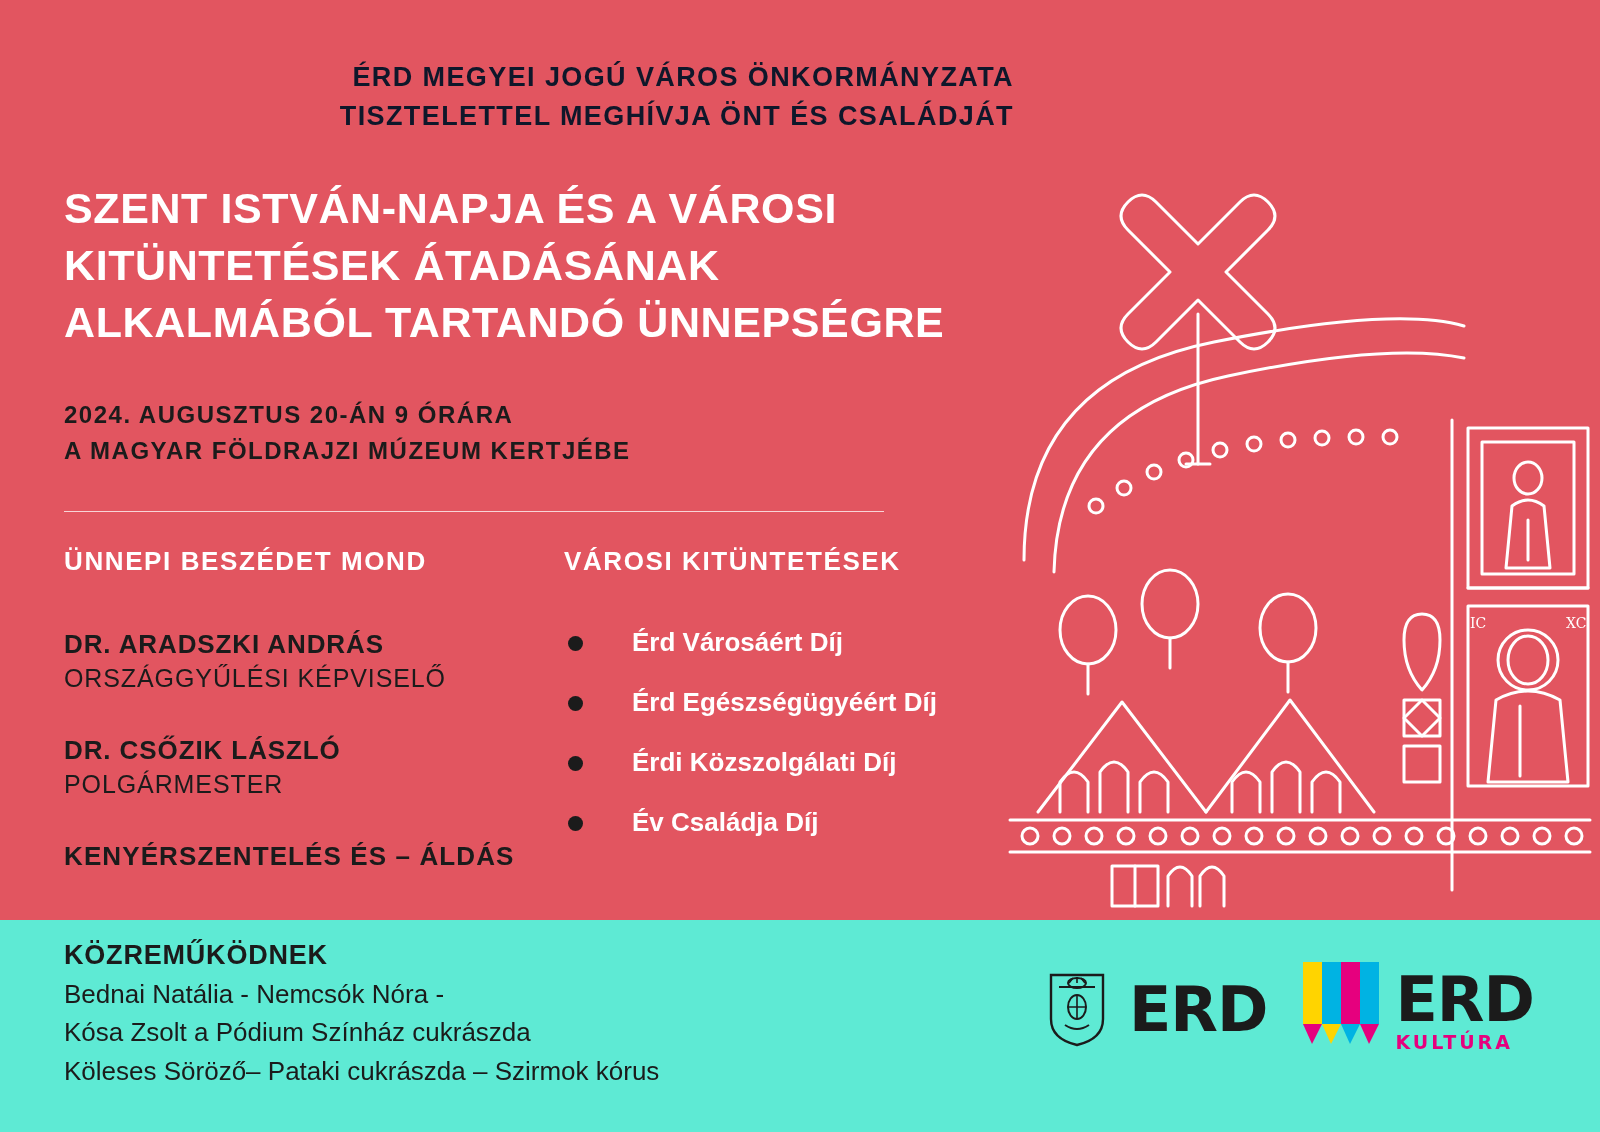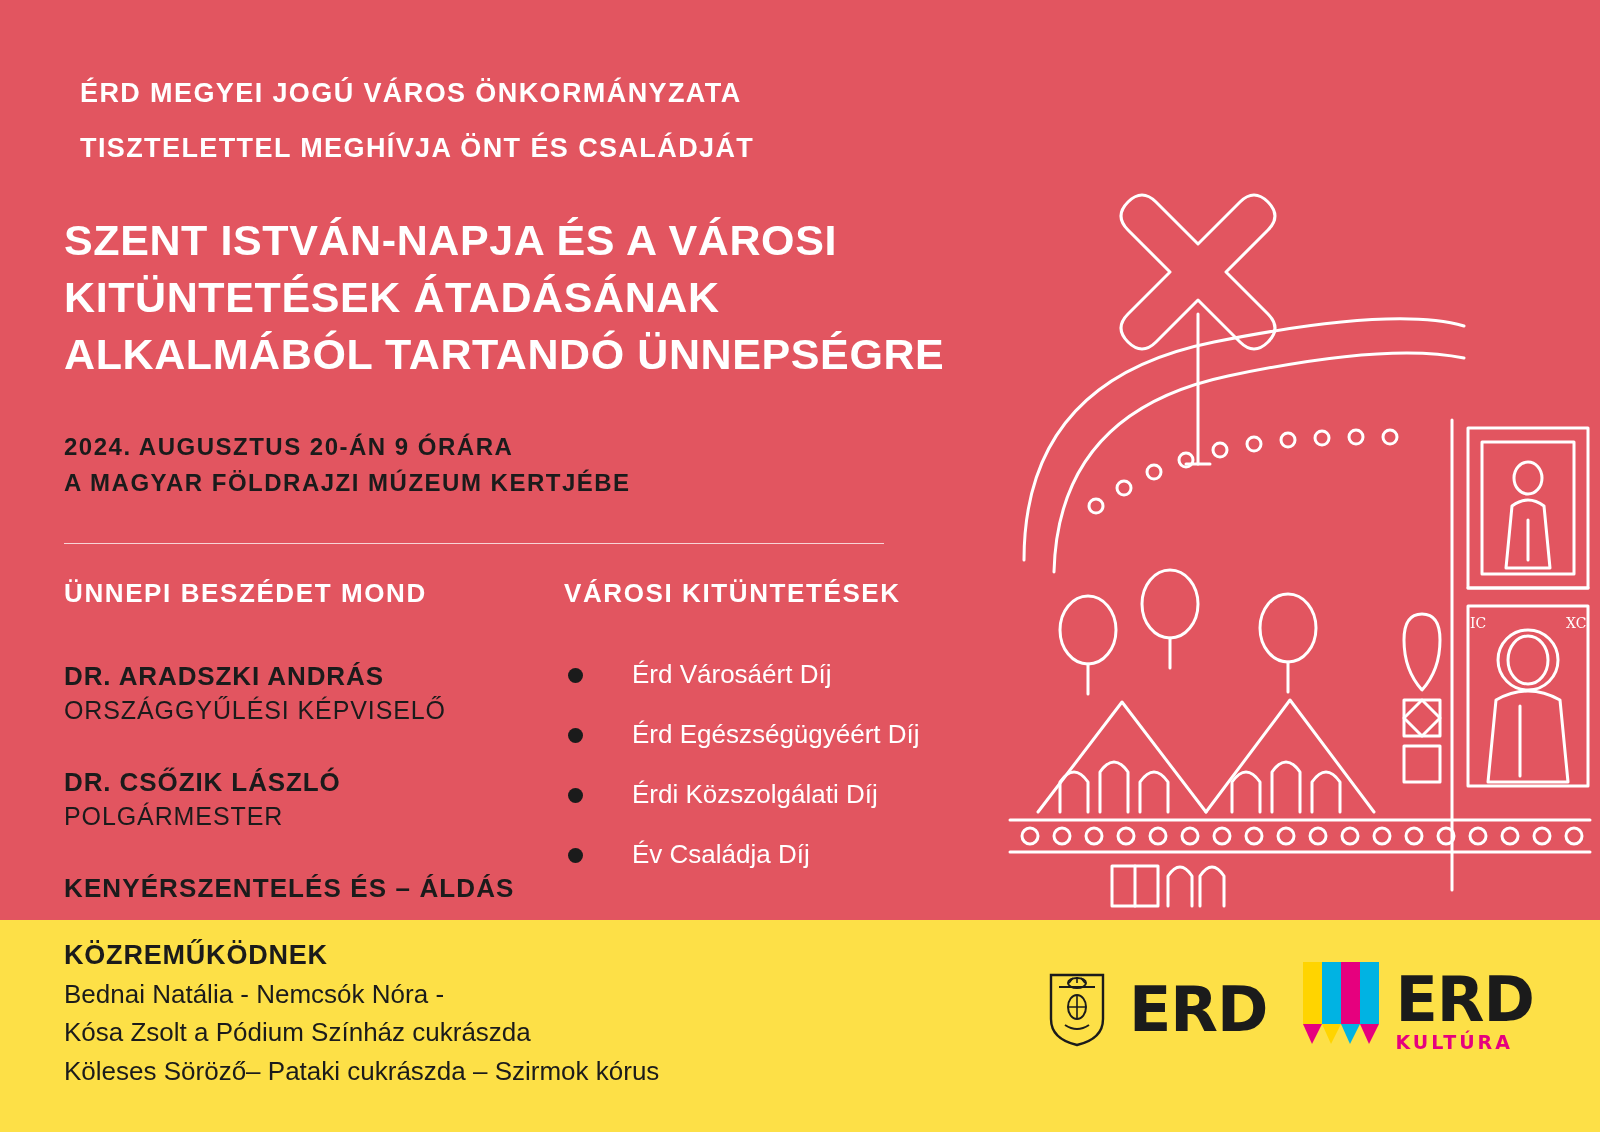--- a/index.html
+++ b/index.html
@@ -34,23 +34,24 @@
     position: absolute;
     left: 64px;
     top: 58px;
     width: 950px;
   }
   .invite-line {
     font-size: 27px;
     font-weight: 700;
     letter-spacing: 1.4px;
     line-height: 1.45;
-    color: #ffffff;
-    margin: 16px;
-    text-transform: uppercase;
+    color: #0f172a;
+    margin: 0;
+    text-transform: uppercase;
+    text-align: right;
   }
   .invite-line.second {
     margin-bottom: 44px;
   }
   .headline {
     font-size: 43px;
     font-weight: 700;
     line-height: 1.32;
     color: #ffffff;
     letter-spacing: 0.6px;
@@ -127,20 +128,21 @@
     padding: 0;
   }
   .award-item {
     position: relative;
     font-size: 26px;
     line-height: 1;
     color: #ffffff;
     padding-left: 68px;
     margin-bottom: 34px;
     white-space: nowrap;
+    font-weight: bold;
   }
   .award-item .bullet {
     position: absolute;
     left: 4px;
     top: 7px;
     width: 15px;
     height: 15px;
     border-radius: 50%;
     background: #1b1b1b;
     display: block;
@@ -155,21 +157,21 @@
     pointer-events: none;
     text-align: right;
   }
   
   .footer {
     position: absolute;
     left: 0;
     top: 920px;
     width: 1600px;
     height: 212px;
-    background: #fde047;
+    background: #5eead4;
   }
   .credits {
     position: absolute;
     left: 64px;
     top: 20px;
     width: 880px;
   }
   .credits-title {
     font-size: 27px;
     font-weight: 700;

